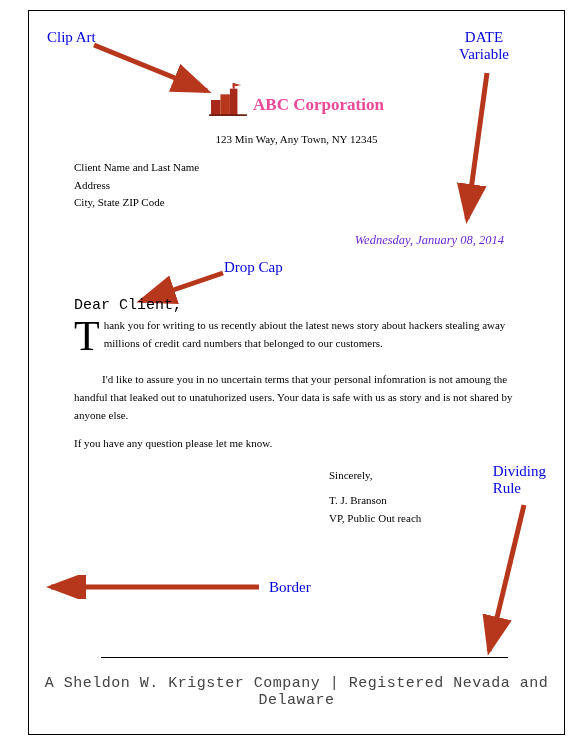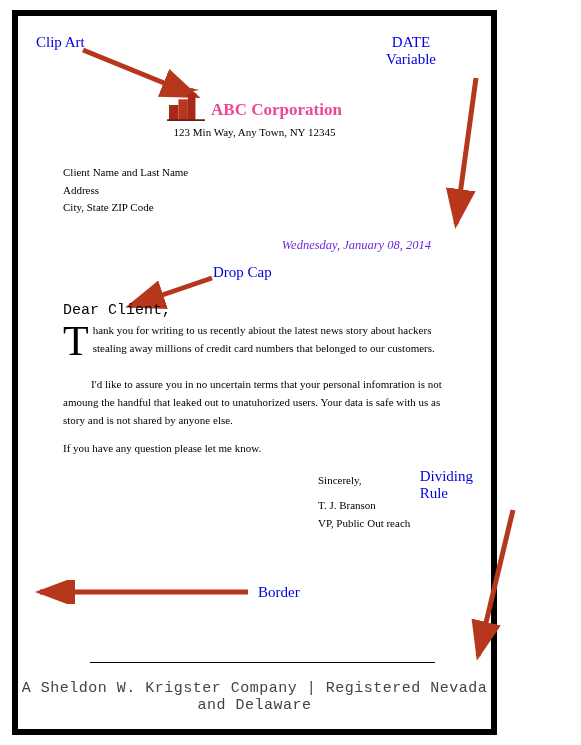--- a/index.html
+++ b/index.html
@@ -6,25 +6,25 @@
   body {
     width: 581px;
     height: 745px;
     background: #fff;
     font-family: "Times New Roman", Times, serif;
     position: relative;
     overflow: hidden;
   }
   .page {
     position: absolute;
-    left: 12px;
+    left: 28px;
     top: 10px;
-    width: 485px;
+    width: 537px;
     height: 725px;
-    border: 6px solid #000000;
+    border: 1px solid #000000;
     background: #fff;
   }
   .annotation {
     position: absolute;
     color: #0000dd;
     font-family: "Times New Roman", serif;
     font-size: 15px;
     white-space: pre;
   }
   .arrow-svg { position: absolute; }
@@ -38,21 +38,21 @@
   .logo { width: 38px; height: 34px; }
   .company-name {
     font-weight: bold;
     font-size: 17px;
     color: #ec4899;
     padding-bottom: 2px;
   }
   .company-addr {
     font-size: 11px;
     color: #000;
-    margin-top: 0;
+    margin-top: 12px;
   }
   .client-block {
     position: absolute;
     left: 45px;
     top: 148px;
     font-size: 11px;
     line-height: 1.6;
     color: #000;
   }
   .date-line {

